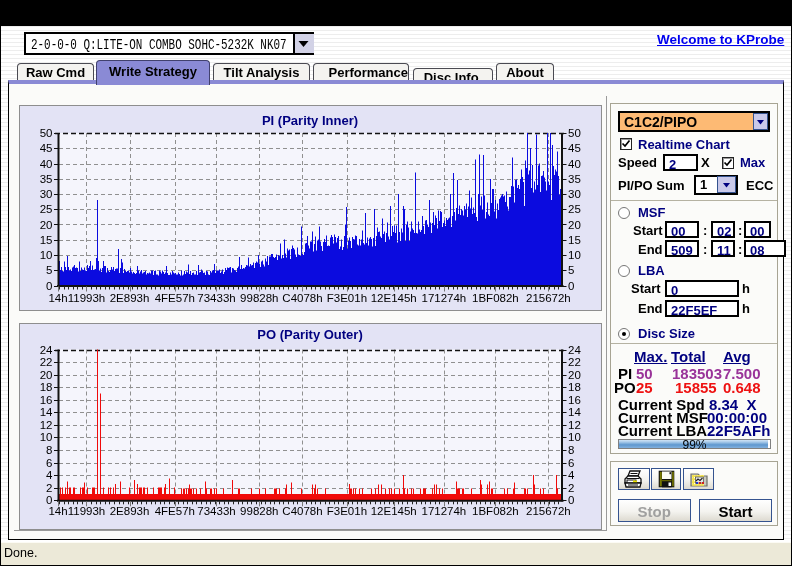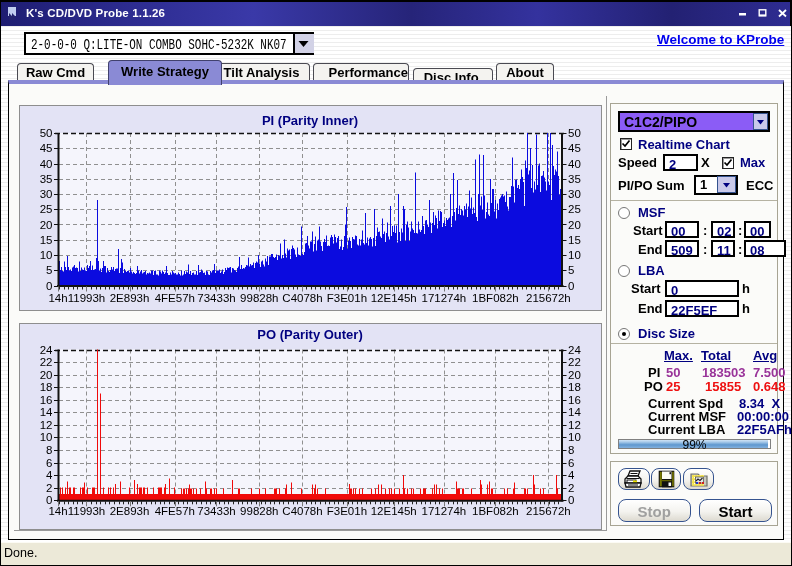--- a/index.html
+++ b/index.html
@@ -23,64 +23,49 @@
   .gbox{box-sizing:border-box;border:1px solid #a7a493;}
   .sep{height:1px;background:#b5b2a2;}
   .ctl-lab{font-size:13px;font-weight:bold;color:#000;}
   .navy{color:#000080;}
   .inp{box-sizing:border-box;background:#fff;border:2px solid #000;font-size:13px;font-weight:bold;color:#000080;
        padding:1px 0 0 4px;}
   .cb{box-sizing:border-box;width:12px;height:12px;background:#fff;border:1px solid #222;
       box-shadow:inset 1px 1px 0 #9a9a9a;}
   .radio{box-sizing:border-box;width:12px;height:12px;border-radius:50%;background:#fff;border:1.5px solid #777;}
   .rdot{position:absolute;left:3px;top:3px;width:4px;height:4px;border-radius:50%;background:#000;}
-  .sbtn{box-sizing:border-box;border:1px solid #35538f;border-radius:8px;
+  .sbtn{box-sizing:border-box;border:1px solid #35538f;border-radius:0;
         background:linear-gradient(180deg,#ffffff 0%,#f4f3ef 55%,#dddad0 100%);}
-  .statrow{font-size:13px;font-weight:bold;white-space:pre;margin-left:30px;}
+  .statrow{font-size:15px;font-weight:bold;white-space:pre;}
   .statusbar{left:1px;top:542px;width:790px;height:22px;background:#ece9d8;border-top:1px solid #fcfbf4;}
 </style>
 </head>
 <body>
 <div class="win">
 
   <div class="abs stripes" style="left:1px;top:26px;width:790px;height:516px;"></div>
 
-  <div class="abs titlebar">
-    <div class="abs title-ico"><svg width="8" height="9">
-          <path d="M1 1 L4 4 L4 1 L7 4 L7 8 L1 8 Z" fill="#23236e"></path>
-        </svg></div>
-    <div class="abs title-txt">K's CD/DVD Probe 1.1.26</div>
-    <svg class="abs" style="left:736px;top:7px;" width="52" height="10">
-      <rect x="2" y="4" width="7" height="2.5" fill="#fff"></rect>
-      <rect x="22.2" y="0.8" width="6.6" height="6" fill="none" stroke="#fff" stroke-width="1.4"></rect>
-      <rect x="22" y="5.4" width="7" height="1.8" fill="#fff"></rect>
-      <g stroke="#fff" stroke-width="1.8">
-          <line x1="42" y1="1" x2="49" y2="7.5"></line>
-          <line x1="49" y1="1" x2="42" y2="7.5"></line>
-        </g>
-    </svg>
-  </div>
 
   <div class="abs combo">
     <div class="abs combo-txt">2-0-0-0 Q:LITE-ON COMBO SOHC-5232K NK07</div>
     <div class="abs combo-btn"><svg width="17" height="19">
           <path d="M3.5 7 L13.5 7 L8.5 13 Z" fill="#000"></path>
         </svg></div>
   </div>
   <div class="abs link">Welcome to KProbe</div>
 
   <div class="abs tab" style="left:17px;top:63px;width:77px;height:18px;padding-top:1px;">Raw Cmd</div>
   <div class="abs tab" style="left:213px;top:63px;width:97px;height:18px;padding-top:1px;">Tilt Analysis</div>
   <div class="abs tab" style="left:313px;top:63px;width:96px;height:18px;padding-top:1px;text-align:right;">Performance</div>
   <div class="abs tab" style="left:413px;top:68px;width:80px;height:18px;padding-top:1px;">Disc Info.</div>
   <div class="abs tab" style="left:496px;top:63px;width:58px;height:18px;padding-top:1px;">About</div>
 
   <div class="abs pane"></div>
 
-  <div class="abs tab" style="left:108px;top:60px;width:114px;height:25px;padding-top:3px;background:#8a8ad5;border-color:#41416e;">Write Strategy</div>
+  <div class="abs tab" style="left:96px;top:60px;width:114px;height:25px;padding-top:3px;background:#8a8ad5;border-color:#41416e;">Write Strategy</div>
 
   <div class="abs chartpanel"></div>
   <svg width="792" height="566" viewBox="0 0 792 566" style="position:absolute;left:0;top:0" font-family="'Liberation Sans',sans-serif">
       <rect x="19.5" y="105.5" width="582" height="205" fill="#e3e3f5" stroke="#8e8e8e" stroke-width="1"></rect>
       <rect x="59" y="133" width="502.5" height="152.5" fill="#f5f5fc"></rect>
       <text x="310" y="124.5" font-size="13" font-weight="bold" fill="#000080" text-anchor="middle">PI (Parity Inner)</text>
       <g stroke="#909090" stroke-width="1" stroke-dasharray="4 3">
         <line x1="59" y1="270.5" x2="561.5" y2="270.5"></line>
         <line x1="59" y1="255.5" x2="561.5" y2="255.5"></line>
         <line x1="59" y1="240.5" x2="561.5" y2="240.5"></line>
@@ -523,21 +508,21 @@
         <text x="52.5" y="353.5" text-anchor="end">24</text>
         <text x="568" y="353.5">24</text>
       </g>
     </svg>
 
   <div class="abs gbox" style="left:610px;top:103px;width:168px;height:351px;"></div>
   <div class="abs sep" style="left:611px;top:200px;width:166px;"></div>
   <div class="abs sep" style="left:611px;top:343px;width:166px;"></div>
   <div class="abs gbox" style="left:610px;top:461px;width:168px;height:65px;"></div>
 
-  <div class="abs" style="left:618px;top:111px;width:152px;height:21px;background:#8b5cf6;border:2px solid #000;box-sizing:border-box;">
+  <div class="abs" style="left:618px;top:111px;width:152px;height:21px;background:#fdba74;border:2px solid #000;box-sizing:border-box;">
     <div class="abs" style="left:4px;top:1px;font-size:14px;font-weight:bold;">C1C2/PIPO</div>
     <div class="abs" style="left:133px;top:0px;width:15px;height:17px;background:#c9c9ea;border:1px solid #35538f;box-sizing:border-box;">
       <svg width="13" height="15">
           <path d="M3 6 L10 6 L6.5 10.5 Z" fill="#000080"></path>
         </svg></div>
   </div>
 
   <div class="abs cb" style="left:620px;top:138px;">
       <svg width="10" height="10" style="position:absolute;left:0;top:0">
         <path d="M1.5 4.5 L4 7 L8.5 1.5" stroke="#000" stroke-width="1.7" fill="none"></path>

